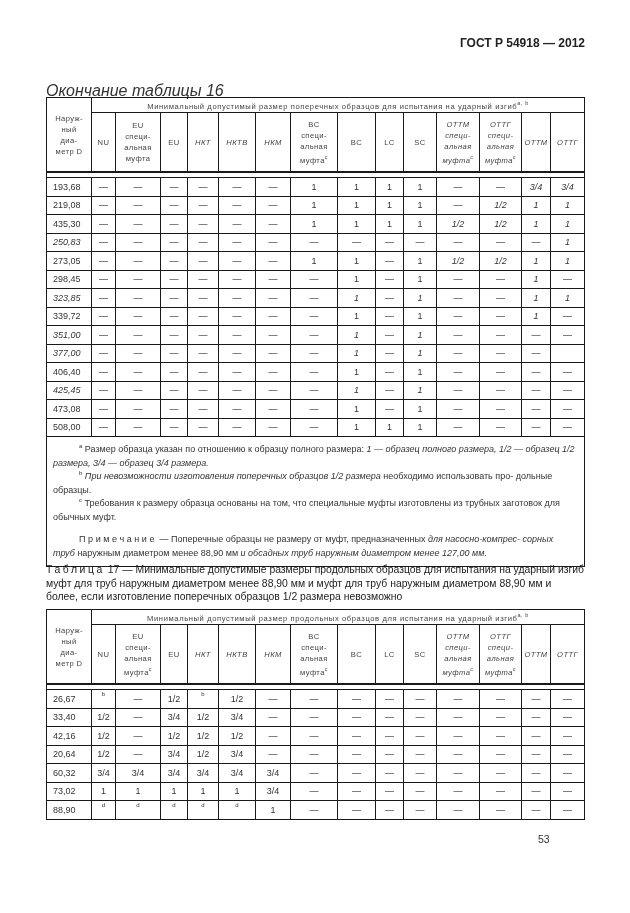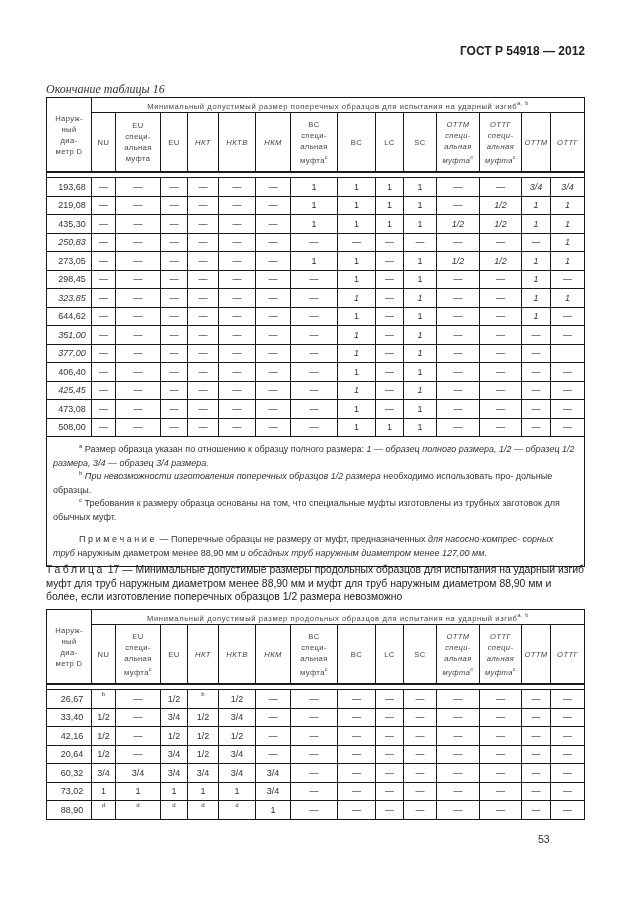--- a/index.html
+++ b/index.html
@@ -1,28 +1,28 @@
 <!DOCTYPE html>
 <html><head>
 <meta charset="utf-8">
 <style>
   html, body { margin:0; padding:0; background:#ffffff; }
   body { width:630px; height:913px; position:relative; overflow:hidden;
          font-family:"Liberation Sans", sans-serif; color:#2a2a2a; }
-  .header { position:absolute; top:44px; right:45px; font-size:12px; font-weight:bold; color:#222; }
-  .caption16 { position:absolute; top:82px; left:46px; font-size:12px; font-style:italic; color:#333;font-family:Liberation Serif, serif; }
+  .header { position:absolute; top:36px; right:45px; font-size:12px; font-weight:bold; color:#222; }
+  .caption16 { position:absolute; top:82px; left:46px; font-size:16px; font-style:italic; color:#333; }
   table.t { position:absolute; left:46px; border-collapse:collapse; table-layout:fixed; font-size:9px; color:#333; }
   table.t td, table.t th { border:1px solid #1a1a1a; text-align:center; vertical-align:middle; padding:0; font-weight:normal; }
   table.t th { font-size:7.6px; line-height:11px; letter-spacing:0.4px; color:#444; }
   table.t th.top { height:14px; letter-spacing:0.6px; }
   table.t th .sup { font-size:5.5px; vertical-align:super; }
   table.t tr.hdr2 th { height:58px;margin-top:8px; }
   table.t tr.gap td { height:4px; border-top:2px solid #1a1a1a; border-bottom:1px solid #1a1a1a; }
   table.t td { height:17.5px; font-size:9px; }
-  table.t td.d { text-align:center; padding-left:6px; }
+  table.t td.d { text-align:left; padding-left:6px; }
   .it { font-style:italic; }
   .tiny { font-size:6px; vertical-align:top; position:relative; top:-3px; }
   td.notes { text-align:left !important; padding:6px 8px 6px 6px !important; font-size:9px; line-height:13.5px; }
   td.notes p { margin:0; }
   td.notes .ind { text-indent:26px; }
   td.notes .note { margin-top:9px; }
   .spaced { letter-spacing:2.6px; }
   .caption17 { position:absolute; top:563px; left:46px; width:540px; font-size:10.4px; line-height:13.5px; color:#222; }
   .pagenum { position:absolute; top:833px; left:538px; font-size:10.5px; color:#333; }
 </style>
@@ -234,21 +234,21 @@
         <td>—</td>
         <td class="it">1</td>
         <td>—</td>
         <td class="it">1</td>
         <td>—</td>
         <td>—</td>
         <td class="it">1</td>
         <td class="it">1</td>
       </tr>
       <tr>
-        <td class="d">644,62</td>
+        <td class="d">339,72</td>
         <td>—</td>
         <td>—</td>
         <td>—</td>
         <td>—</td>
         <td>—</td>
         <td>—</td>
         <td>—</td>
         <td>1</td>
         <td>—</td>
         <td>1</td>

